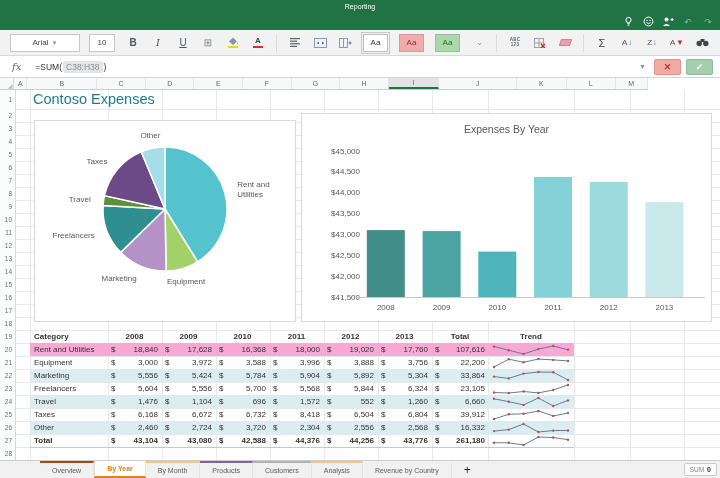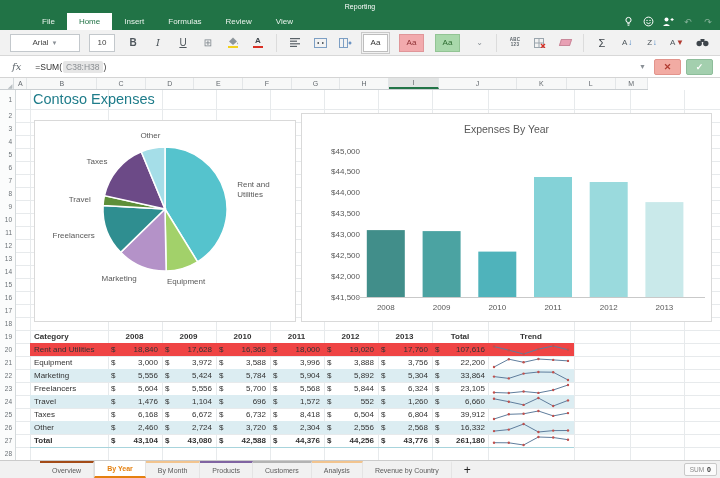--- a/index.html
+++ b/index.html
@@ -88,28 +88,20 @@
   svg{display:block;}
 </style>
 </head>
 <body>
 
 <div class="titlebar">
   <span>Reporting</span>
 </div>
 
 <div class="menubar">
-  <div id="menuItems" style="display:flex;">
-      <div class="menu-item">File</div>
-      <div class="menu-item active">Home</div>
-      <div class="menu-item">Insert</div>
-      <div class="menu-item">Formulas</div>
-      <div class="menu-item">Review</div>
-      <div class="menu-item">View</div>
-    </div>
   <div class="menu-right">
     <span class="mr-icon">
       <svg width="11" height="11" viewBox="0 0 11 11">
           <circle cx="5.5" cy="4" r="2.6" fill="none" stroke="#fff" stroke-width="1"></circle>
           <rect x="4.3" y="7.2" width="2.4" height="1.1" fill="#fff"></rect>
           <rect x="4.6" y="8.8" width="1.8" height="0.9" fill="#fff"></rect>
         </svg>
     </span>
     <span class="mr-icon">
       <svg width="11" height="11" viewBox="0 0 11 11">
@@ -406,21 +398,21 @@
             <div class="c-cat" style="display: block;">Category</div>
             <div class="c-money c-hdr" style="display: block;">2008</div>
             <div class="c-money c-hdr" style="display: block;">2009</div>
             <div class="c-money c-hdr" style="display: block;">2010</div>
             <div class="c-money c-hdr" style="display: block;">2011</div>
             <div class="c-money c-hdr" style="display: block;">2012</div>
             <div class="c-money c-hdr" style="display: block;">2013</div>
             <div class="c-total c-hdr" style="display: block;">Total</div>
             <div class="c-trend c-hdr" style="display: block;">Trend</div>
           </div>
-          <div class="t-row band" style="background: #ef4444;">
+          <div class="t-row band" style="background: #f9a8d4;">
             <div class="c-cat">Rent and Utilities</div>
             <div class="c-money">
               <span>$</span>
               <span>18,840</span>
             </div>
             <div class="c-money">
               <span>$</span>
               <span>17,628</span>
             </div>
             <div class="c-money">

